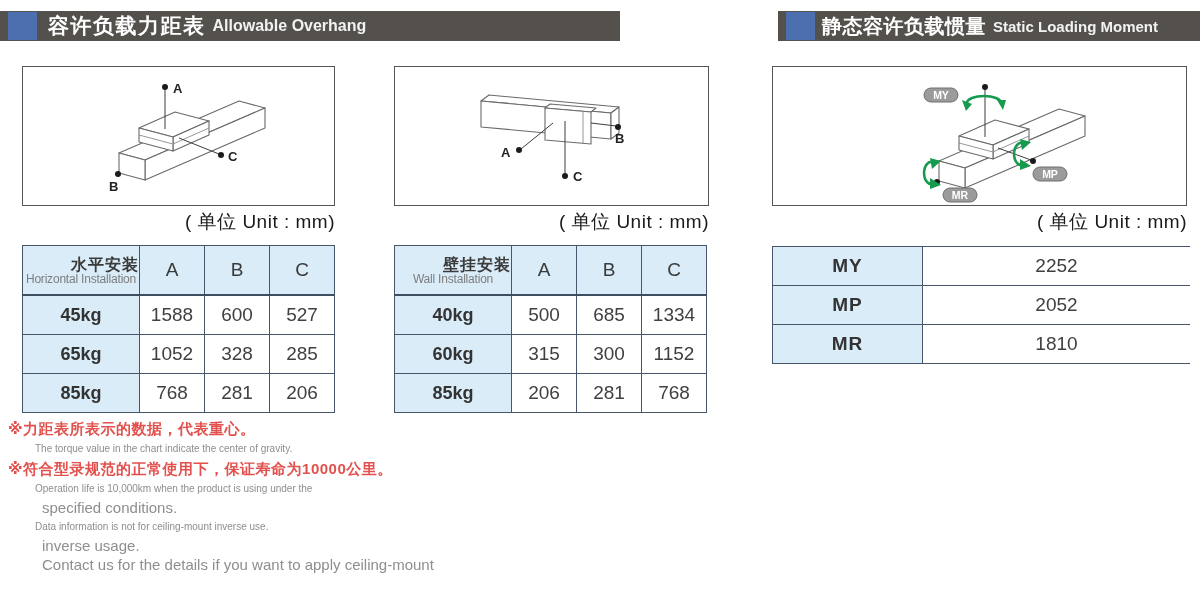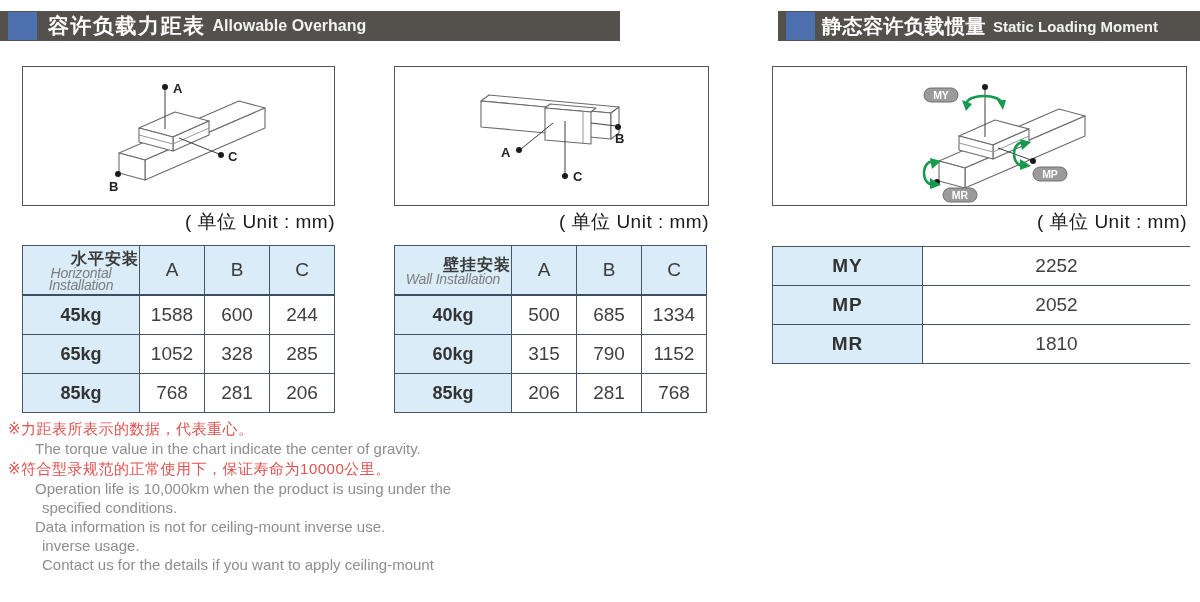--- a/index.html
+++ b/index.html
@@ -39,36 +39,36 @@
 
   
   table.spec{position:absolute;border-collapse:collapse;table-layout:fixed;}
   table.spec td,table.spec th{border:1px solid #46556a;text-align:center;vertical-align:middle;padding:0;}
   .t1{left:22px;top:245px;width:313px;}
   .t2{left:394px;top:245px;width:313px;}
   .t1 col.c0,.t2 col.c0{width:117px;}
   .t1 col.cn,.t2 col.cn{width:65px;}
   tr.head th{height:48px;background:#d9ecf8;border-bottom:2px solid #3f4d61;font-weight:400;}
   .h-zh{font-size:16px;font-weight:700;color:#3a3a3a;line-height:17px;letter-spacing:1px;padding-left:48px;}
-  .h-en{font-size:14px;color:#7d7d7d;line-height:12px;letter-spacing:-0.2px;font-style:italic;}
+  .h-en{font-size:12px;color:#7d7d7d;line-height:12px;letter-spacing:-0.2px;}
   th.colabc{font-size:19px;color:#3a3a3a;}
   tr.data td{height:38px;font-size:19px;color:#404040;background:#fff;}
   tr.data td.load{background:#d9ecf8;font-weight:600;color:#333;font-size:18px;}
 
   .t3{left:772px;top:246px;width:418px;}
   .t3 col.m0{width:150px;}
   .t3 td{height:38px;font-size:19px;}
   .t3 td.mlabel{background:#d9ecf8;font-weight:700;color:#333;letter-spacing:1px;}
   .t3 td.mval{color:#404040;}
   .t3 td:last-child{border-right:none;}
 
   
   .notes{position:absolute;left:8px;top:418px;width:480px;}
-  .note-zh{font-size:15px;font-weight:400;color:#e2514d;line-height:20px;margin-top:1px;letter-spacing:0.5px;}
-  .note-en{font-size:15px;color:#8e8e8e;line-height:19px;padding-left:27px;}
+  .note-zh{font-size:15px;font-weight:700;color:#e2514d;line-height:20px;margin-top:1px;letter-spacing:0.5px;}
+  .note-en{font-size:10px;color:#8e8e8e;line-height:19px;padding-left:27px;}
   .note-en2{font-size:15px;color:#8e8e8e;line-height:19px;padding-left:34px;}
 </style>
 </head>
 <body>
 
 <div class="page">
 
   <div class="bar bar-left">
     <div class="sq"></div>
     <span class="zh">容许负载力距表</span>
@@ -180,21 +180,21 @@
         <div class="h-en">Horizontal Installation</div>
       </th>
       <th class="colabc">A</th>
       <th class="colabc">B</th>
       <th class="colabc">C</th>
     </tr>
     <tr class="data">
       <td class="load">45kg</td>
       <td>1588</td>
       <td>600</td>
-      <td>244</td>
+      <td>527</td>
     </tr>
     <tr class="data">
       <td class="load">65kg</td>
       <td>1052</td>
       <td>328</td>
       <td>285</td>
     </tr>
     <tr class="data">
       <td class="load">85kg</td>
       <td>768</td>
@@ -223,21 +223,21 @@
     </tr>
     <tr class="data">
       <td class="load">40kg</td>
       <td>500</td>
       <td>685</td>
       <td>1334</td>
     </tr>
     <tr class="data">
       <td class="load">60kg</td>
       <td>315</td>
-      <td>790</td>
+      <td>300</td>
       <td>1152</td>
     </tr>
     <tr class="data">
       <td class="load">85kg</td>
       <td>206</td>
       <td>281</td>
       <td>768</td>
     </tr>
   </tbody>
     </table>

